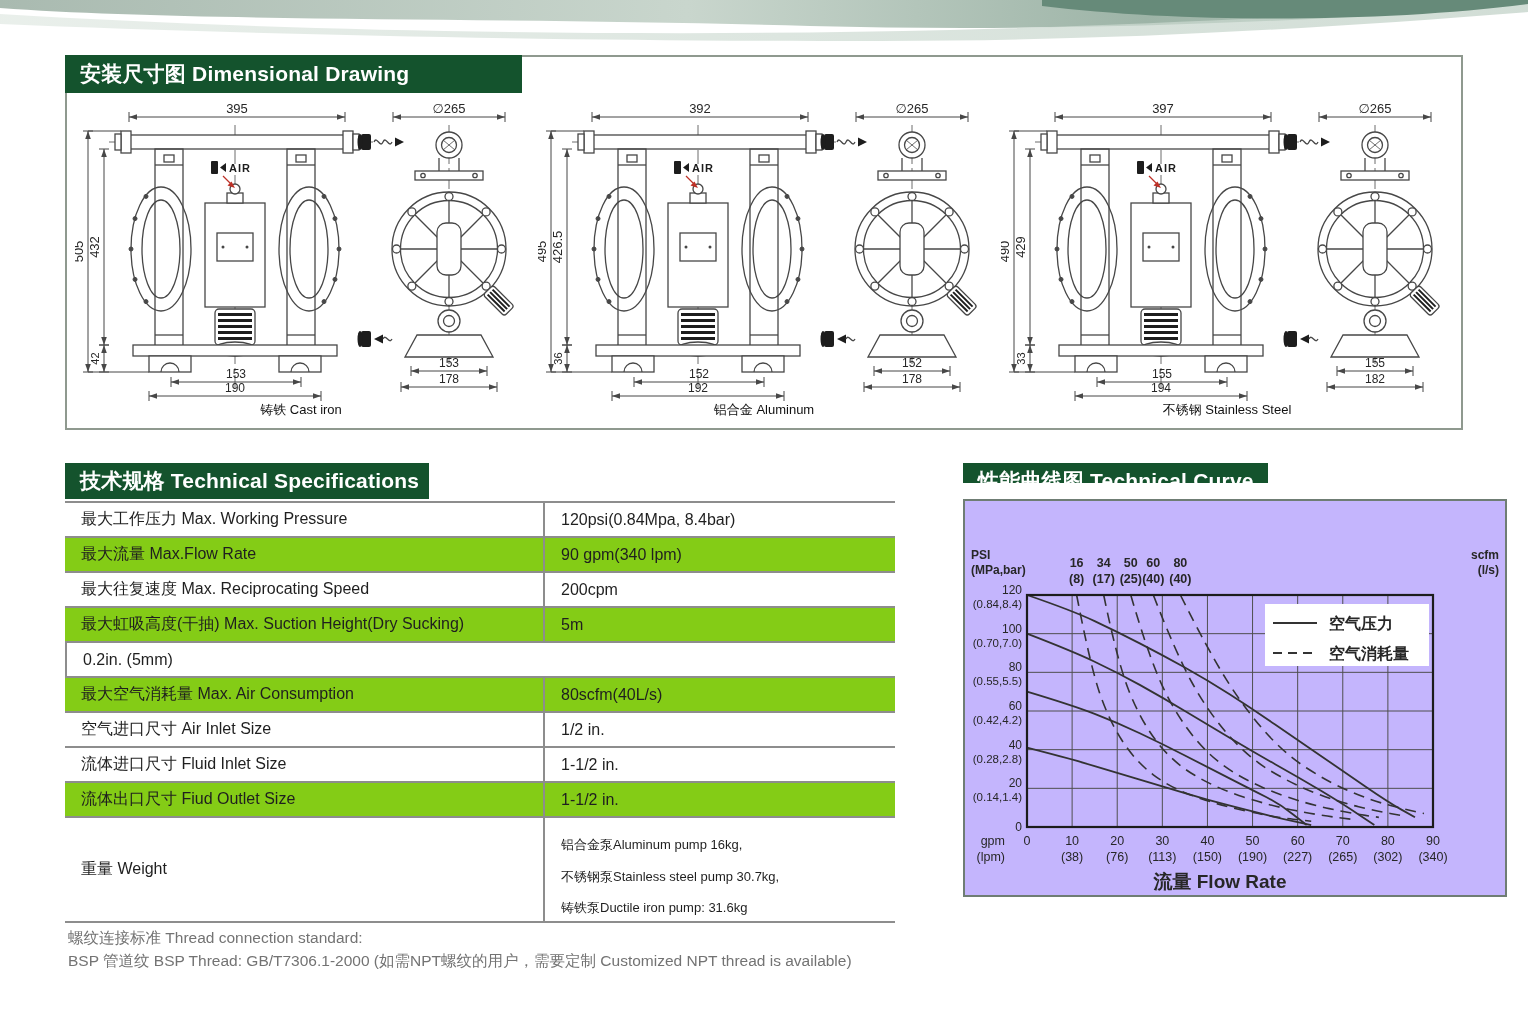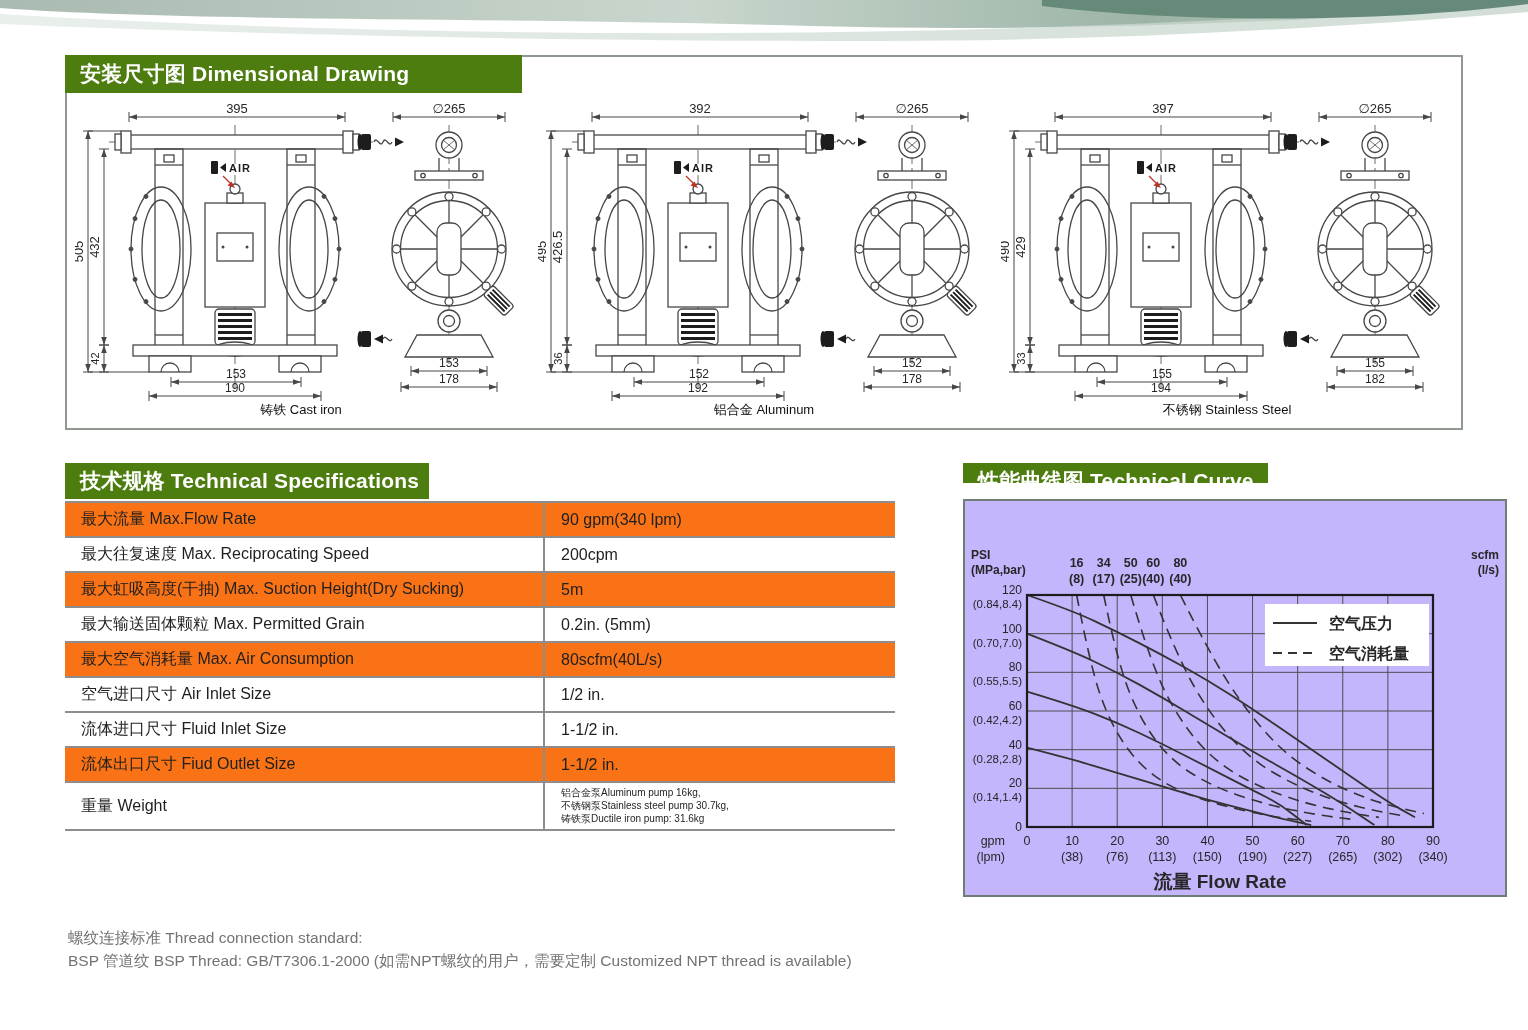--- a/index.html
+++ b/index.html
@@ -3,41 +3,41 @@
 <meta charset="utf-8">
 <style>
   html,body{margin:0;padding:0;}
   body{
     width:1528px;height:1030px;position:relative;overflow:hidden;
     background:#ffffff;
     font-family:"Liberation Sans","DejaVu Sans",sans-serif;
     color:#222;
   }
   .section-title{
-    background:#4d7c0f;color:#fff;font-weight:bold;font-size:21px;
+    background:#14532d;color:#fff;font-weight:bold;font-size:21px;
     line-height:36px;padding-left:15px;letter-spacing:.2px;
     box-sizing:border-box;white-space:nowrap;
   }
   #header-swoosh{position:absolute;left:0;top:0;width:1528px;height:52px;}
   #dim-box{
     position:absolute;left:65px;top:55px;width:1398px;height:375px;
     border:2px solid #8f998f;box-sizing:border-box;background:#fff;
   }
   #dim-title{position:absolute;left:-2px;top:-2px;width:457px;height:38px;line-height:38px;}
   #pumps{position:absolute;left:8px;top:42px;right:8px;bottom:0;display:flex;justify-content:space-between;}
   .pump-fig{width:452px;position:relative;}
   .pump-fig svg{display:block;}
   .pump-caption{position:absolute;left:0;right:0;top:302px;text-align:center;font-size:13px;color:#111;}
   #spec-title{position:absolute;left:65px;top:463px;width:364px;height:36px;}
   #spec-table{position:absolute;left:65px;top:501px;width:830px;border-top:2px solid #8d8d8d;}
   .spec-row{display:grid;grid-template-columns:478px 1fr;align-items:center;min-height:33px;border-bottom:2px solid #8d8d8d;}
-  .spec-row.tint{background:#f97316;}
+  .spec-row.tint{background:#84cc16;}
   .spec-label{padding:4px 6px 4px 16px;font-size:16px;color:#1f1f1f;}
   .spec-value{padding:4px 6px 4px 16px;font-size:16px;color:#1f1f1f;border-left:2px solid #8d8d8d;align-self:stretch;display:flex;flex-direction:column;justify-content:center;}
-  .spec-value .vline{font-size:10px;line-height:1.28;}
+  .spec-value .vline{font-size:13px;line-height:1.28;margin-top:15px;}
   #footnote{position:absolute;left:68px;top:926px;font-size:15.5px;color:#737373;line-height:23px;}
   #curve-title{position:absolute;left:963px;top:463px;width:305px;height:20px;}
   #curve-box{
     position:absolute;left:963px;top:499px;width:544px;height:398px;
     border:2px solid #6f7d74;box-sizing:border-box;background:#c4b5fd;
   }
   #curve-box svg{display:block;}
   
   .ol{fill:none;stroke:#474747;stroke-width:1.3;}
   .olw{fill:#fff;stroke:#474747;stroke-width:1.3;}
@@ -583,40 +583,45 @@
             <text x="374" y="284" font-size="12" fill="#272727" text-anchor="middle" class="dt">182</text>
           </g>
         </svg>
         <div class="pump-caption">不锈钢 Stainless Steel</div>
       </div>
     </div>
 </div>
 
 <div id="spec-title" class="section-title">技术规格 Technical Specifications</div>
 <div id="spec-table">
+    <div class="spec-row">
+      <div class="spec-label">最大工作压力  Max. Working Pressure</div>
+      <div class="spec-value">
+        <div class="">120psi(0.84Mpa, 8.4bar)</div>
+      </div>
+    </div>
     <div class="spec-row tint">
       <div class="spec-label">最大流量  Max.Flow Rate</div>
       <div class="spec-value">
         <div class="">90 gpm(340 lpm)</div>
       </div>
     </div>
     <div class="spec-row">
       <div class="spec-label">最大往复速度  Max. Reciprocating Speed</div>
       <div class="spec-value">
         <div class="">200cpm</div>
       </div>
     </div>
     <div class="spec-row tint">
       <div class="spec-label">最大虹吸高度(干抽)  Max. Suction Height(Dry Sucking)</div>
       <div class="spec-value">
         <div class="">5m</div>
       </div>
     </div>
     <div class="spec-row">
-      <div class="spec-label">最大输送固体颗粒  Max. Permitted Grain</div>
       <div class="spec-value">
         <div class="">0.2in. (5mm)</div>
       </div>
     </div>
     <div class="spec-row tint">
       <div class="spec-label">最大空气消耗量  Max. Air Consumption</div>
       <div class="spec-value">
         <div class="">80scfm(40L/s)</div>
       </div>
     </div>

